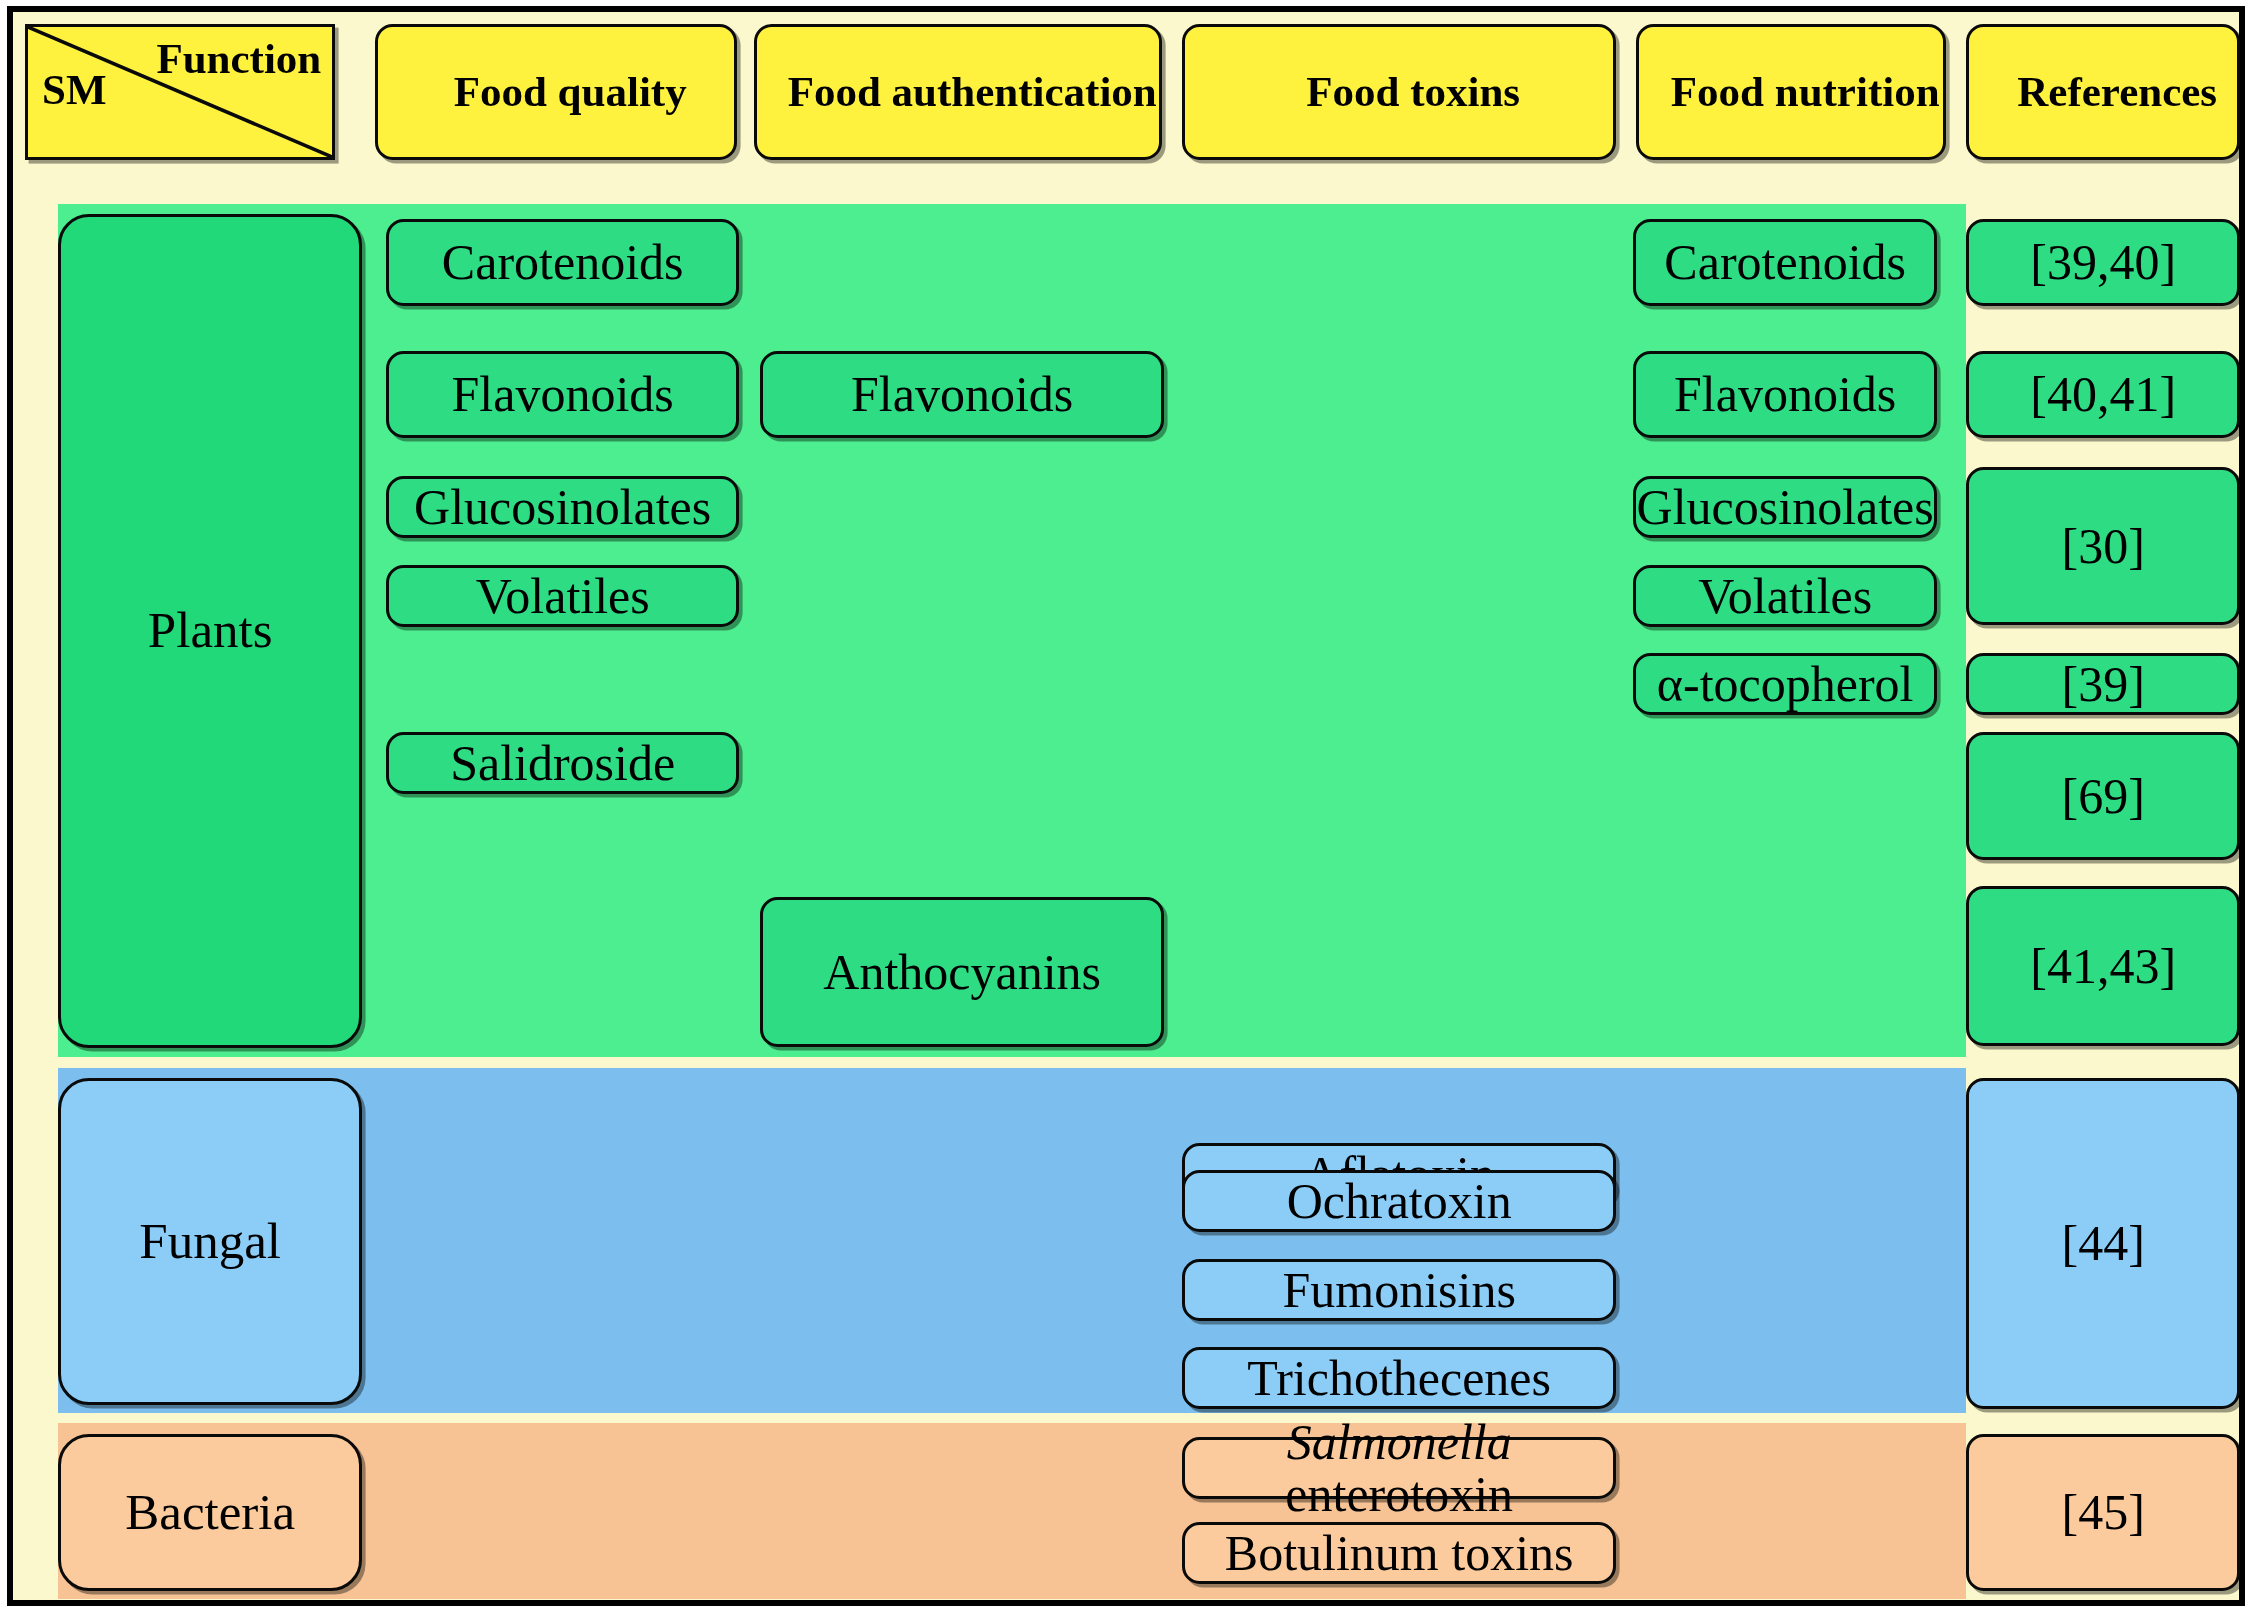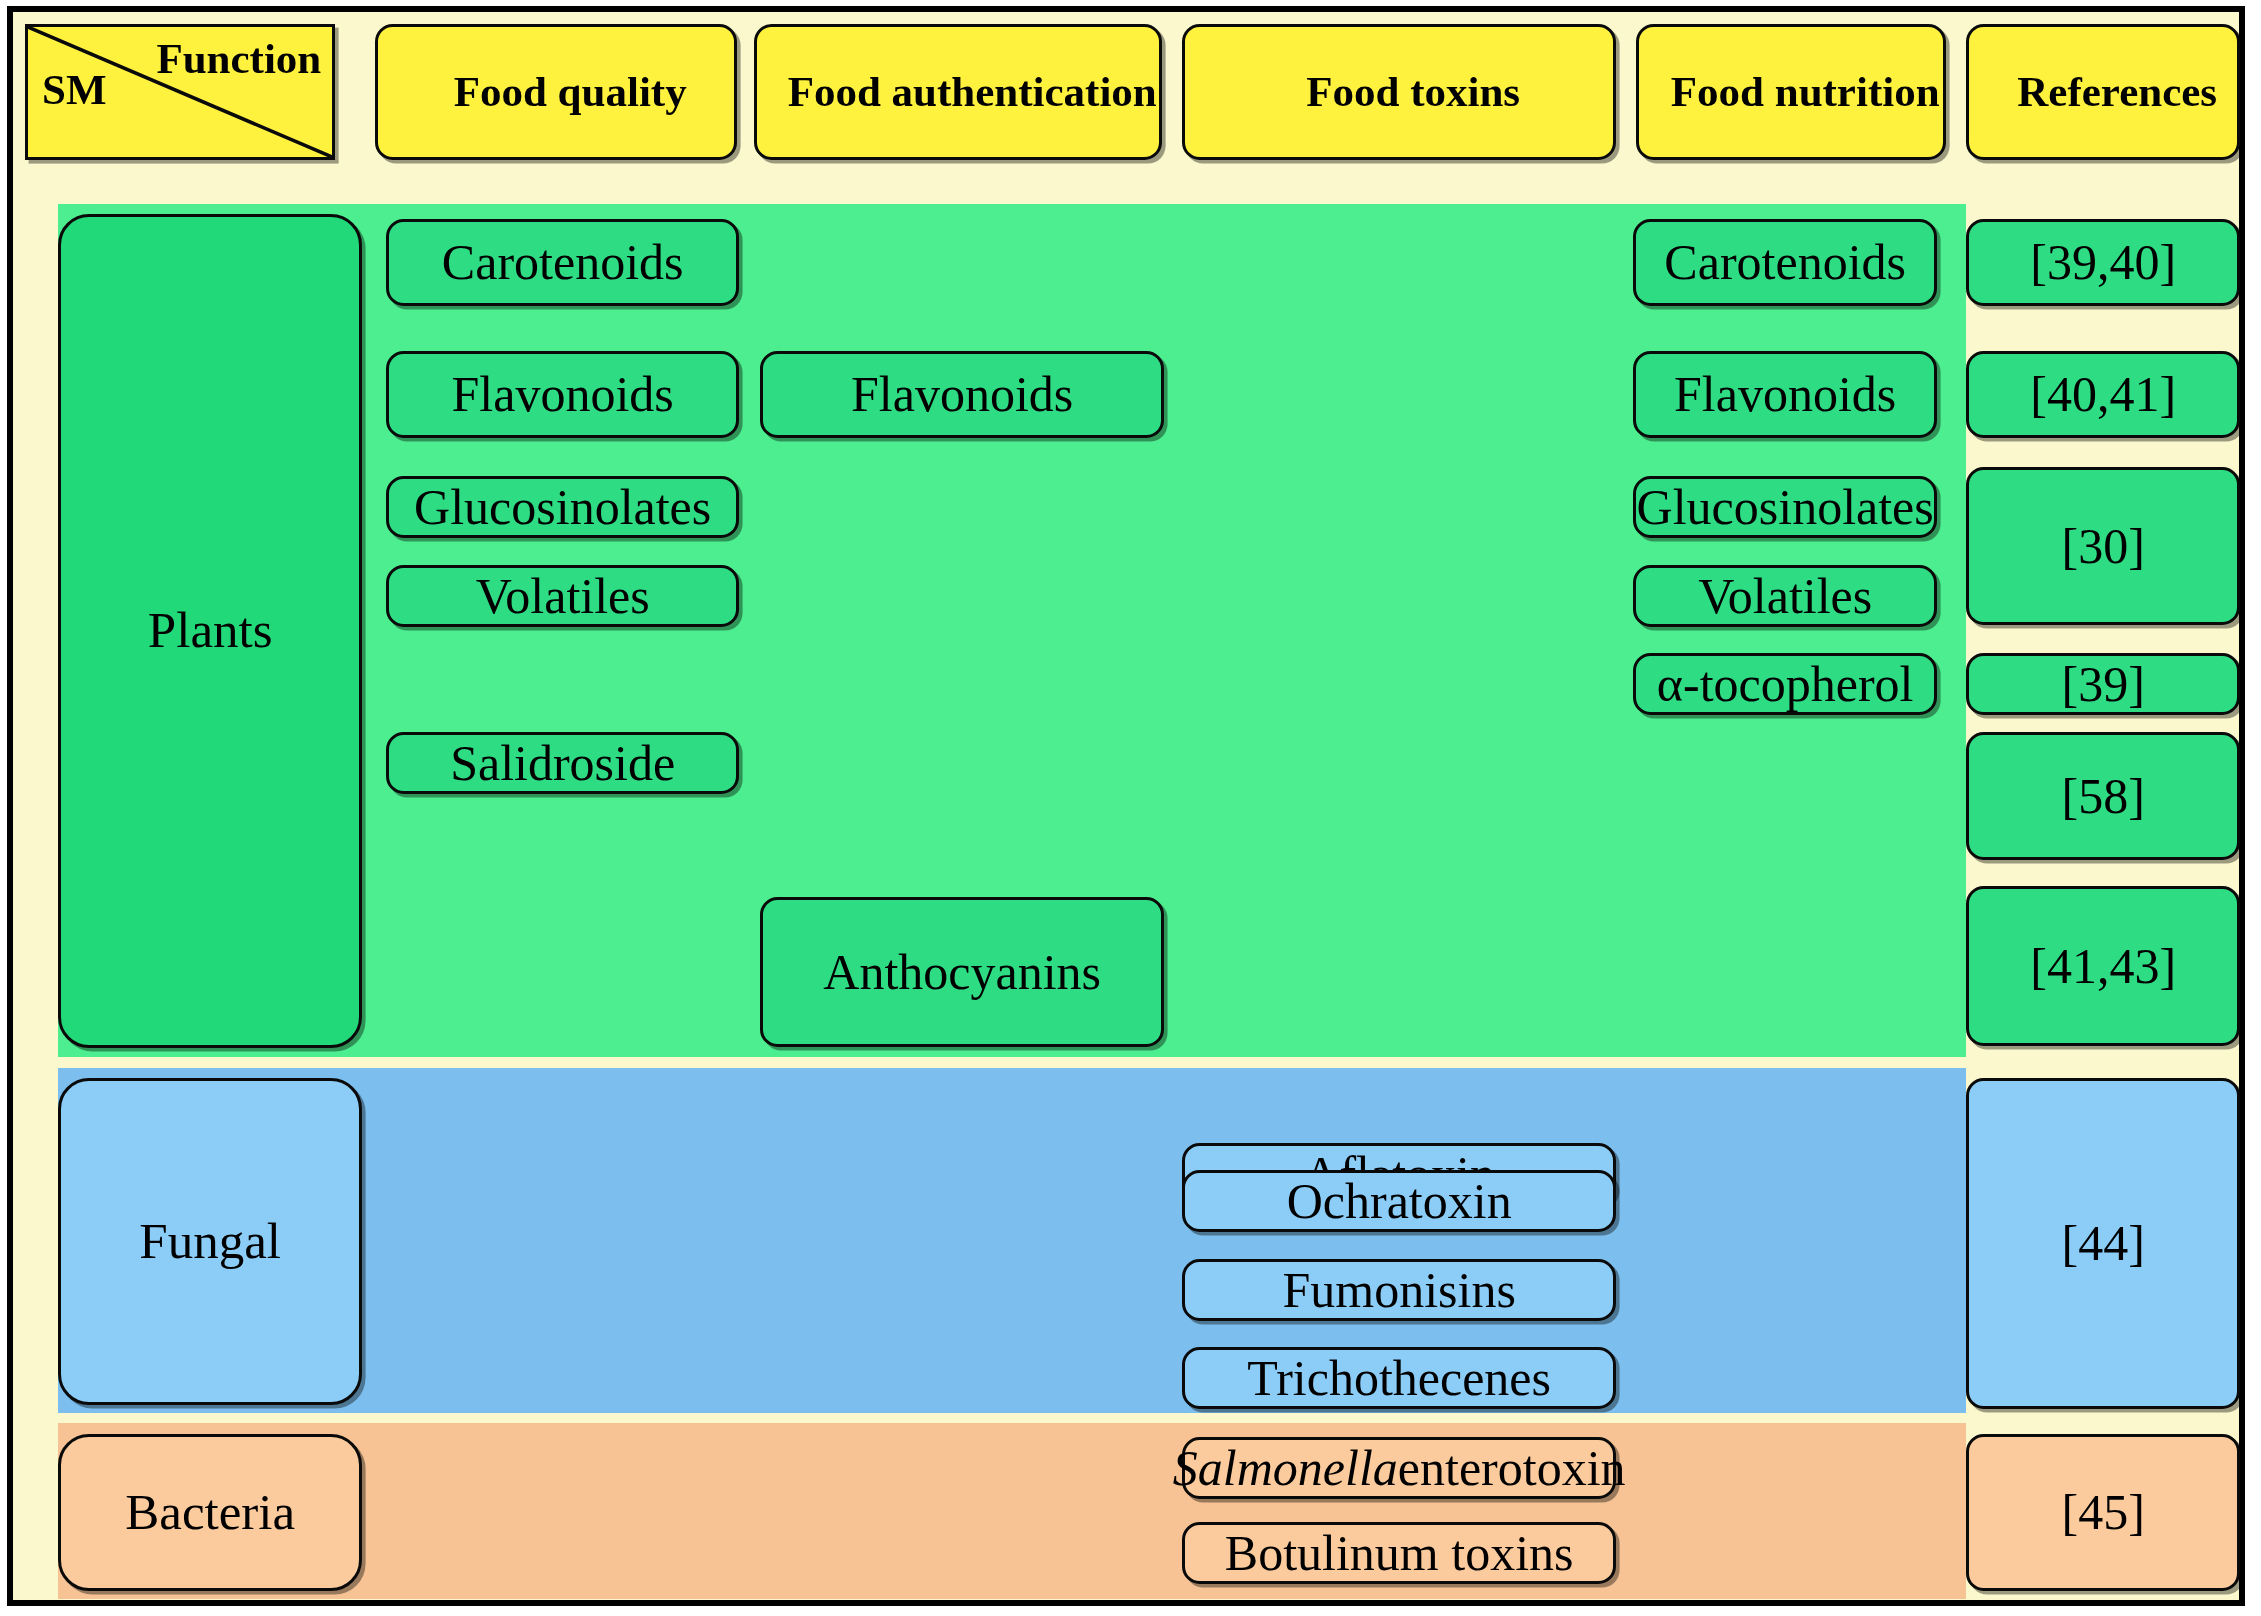--- a/index.html
+++ b/index.html
@@ -112,30 +112,30 @@
   <div class="box item g" style="left:1620px;top:207px;width:304px;height:87px;">Carotenoids</div>
   <div class="box item g" style="left:1620px;top:339px;width:304px;height:87px;">Flavonoids</div>
   <div class="box item g" style="left:1620px;top:464px;width:304px;height:62px;">Glucosinolates</div>
   <div class="box item g" style="left:1620px;top:553px;width:304px;height:62px;">Volatiles</div>
   <div class="box item g" style="left:1620px;top:641px;width:304px;height:62px;">α-tocopherol</div>
 
   <div class="box item g" style="left:1953px;top:207px;width:274px;height:87px;">[39,40]</div>
   <div class="box item g" style="left:1953px;top:339px;width:274px;height:87px;">[40,41]</div>
   <div class="box item g" style="left:1953px;top:455px;width:274px;height:158px;">[30]</div>
   <div class="box item g" style="left:1953px;top:641px;width:274px;height:62px;">[39]</div>
-  <div class="box item g" style="left:1953px;top:720px;width:274px;height:128px;">[58]</div>
+  <div class="box item g" style="left:1953px;top:720px;width:274px;height:128px;">[69]</div>
   <div class="box item g" style="left:1953px;top:874px;width:274px;height:160px;">[41,43]</div>
 
   <div class="box item b" style="left:1169px;top:1131px;width:434px;height:62px;">Aflatoxin</div>
   <div class="box item b" style="left:1169px;top:1158px;width:434px;height:62px;">Ochratoxin</div>
   <div class="box item b" style="left:1169px;top:1247px;width:434px;height:62px;">Fumonisins</div>
   <div class="box item b" style="left:1169px;top:1335px;width:434px;height:62px;">Trichothecenes</div>
   <div class="box item b" style="left:1953px;top:1066px;width:274px;height:331px;">[44]</div>
 
-  <div class="box item o" style="left:1169px;top:1425px;width:434px;height:62px;">
+  <div class="box item o" style="left:1169px;top:1425px;width:434px;height:62px;flex-direction:column;">
     <span class="ital">Salmonella</span>
       <span> enterotoxin</span>
   </div>
   <div class="box item o" style="left:1169px;top:1510px;width:434px;height:62px;">Botulinum toxins</div>
   <div class="box item o" style="left:1953px;top:1422px;width:274px;height:157px;">[45]</div>
 
 </div>
 
 
 </body></html>

